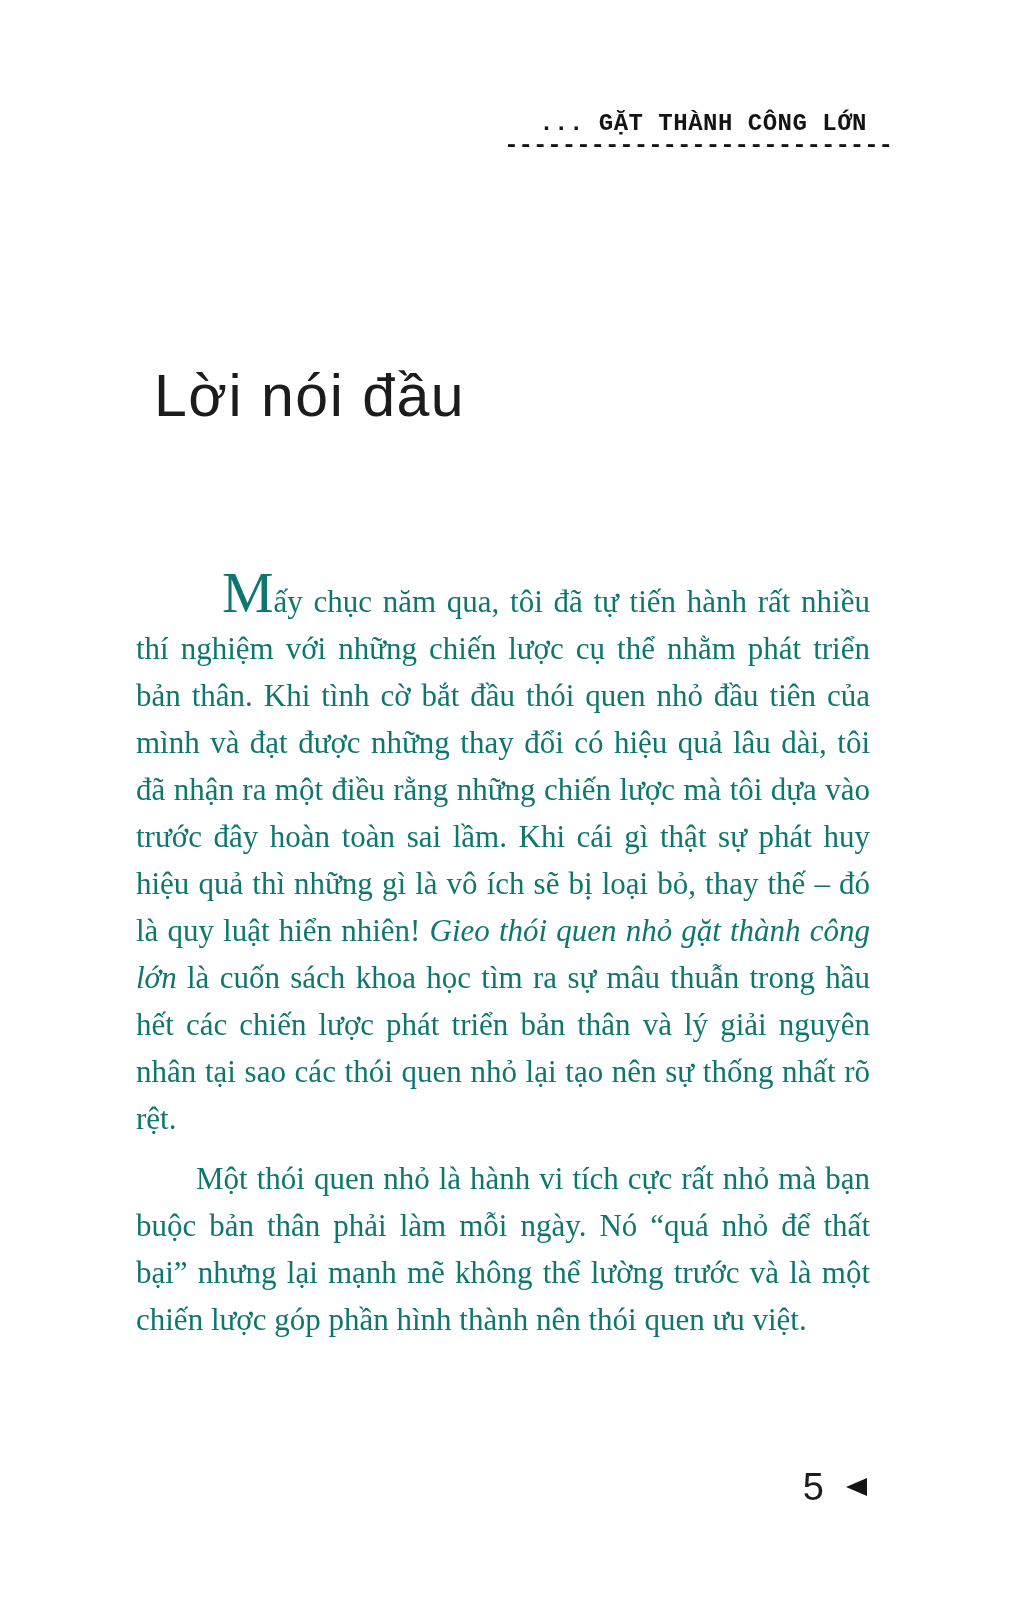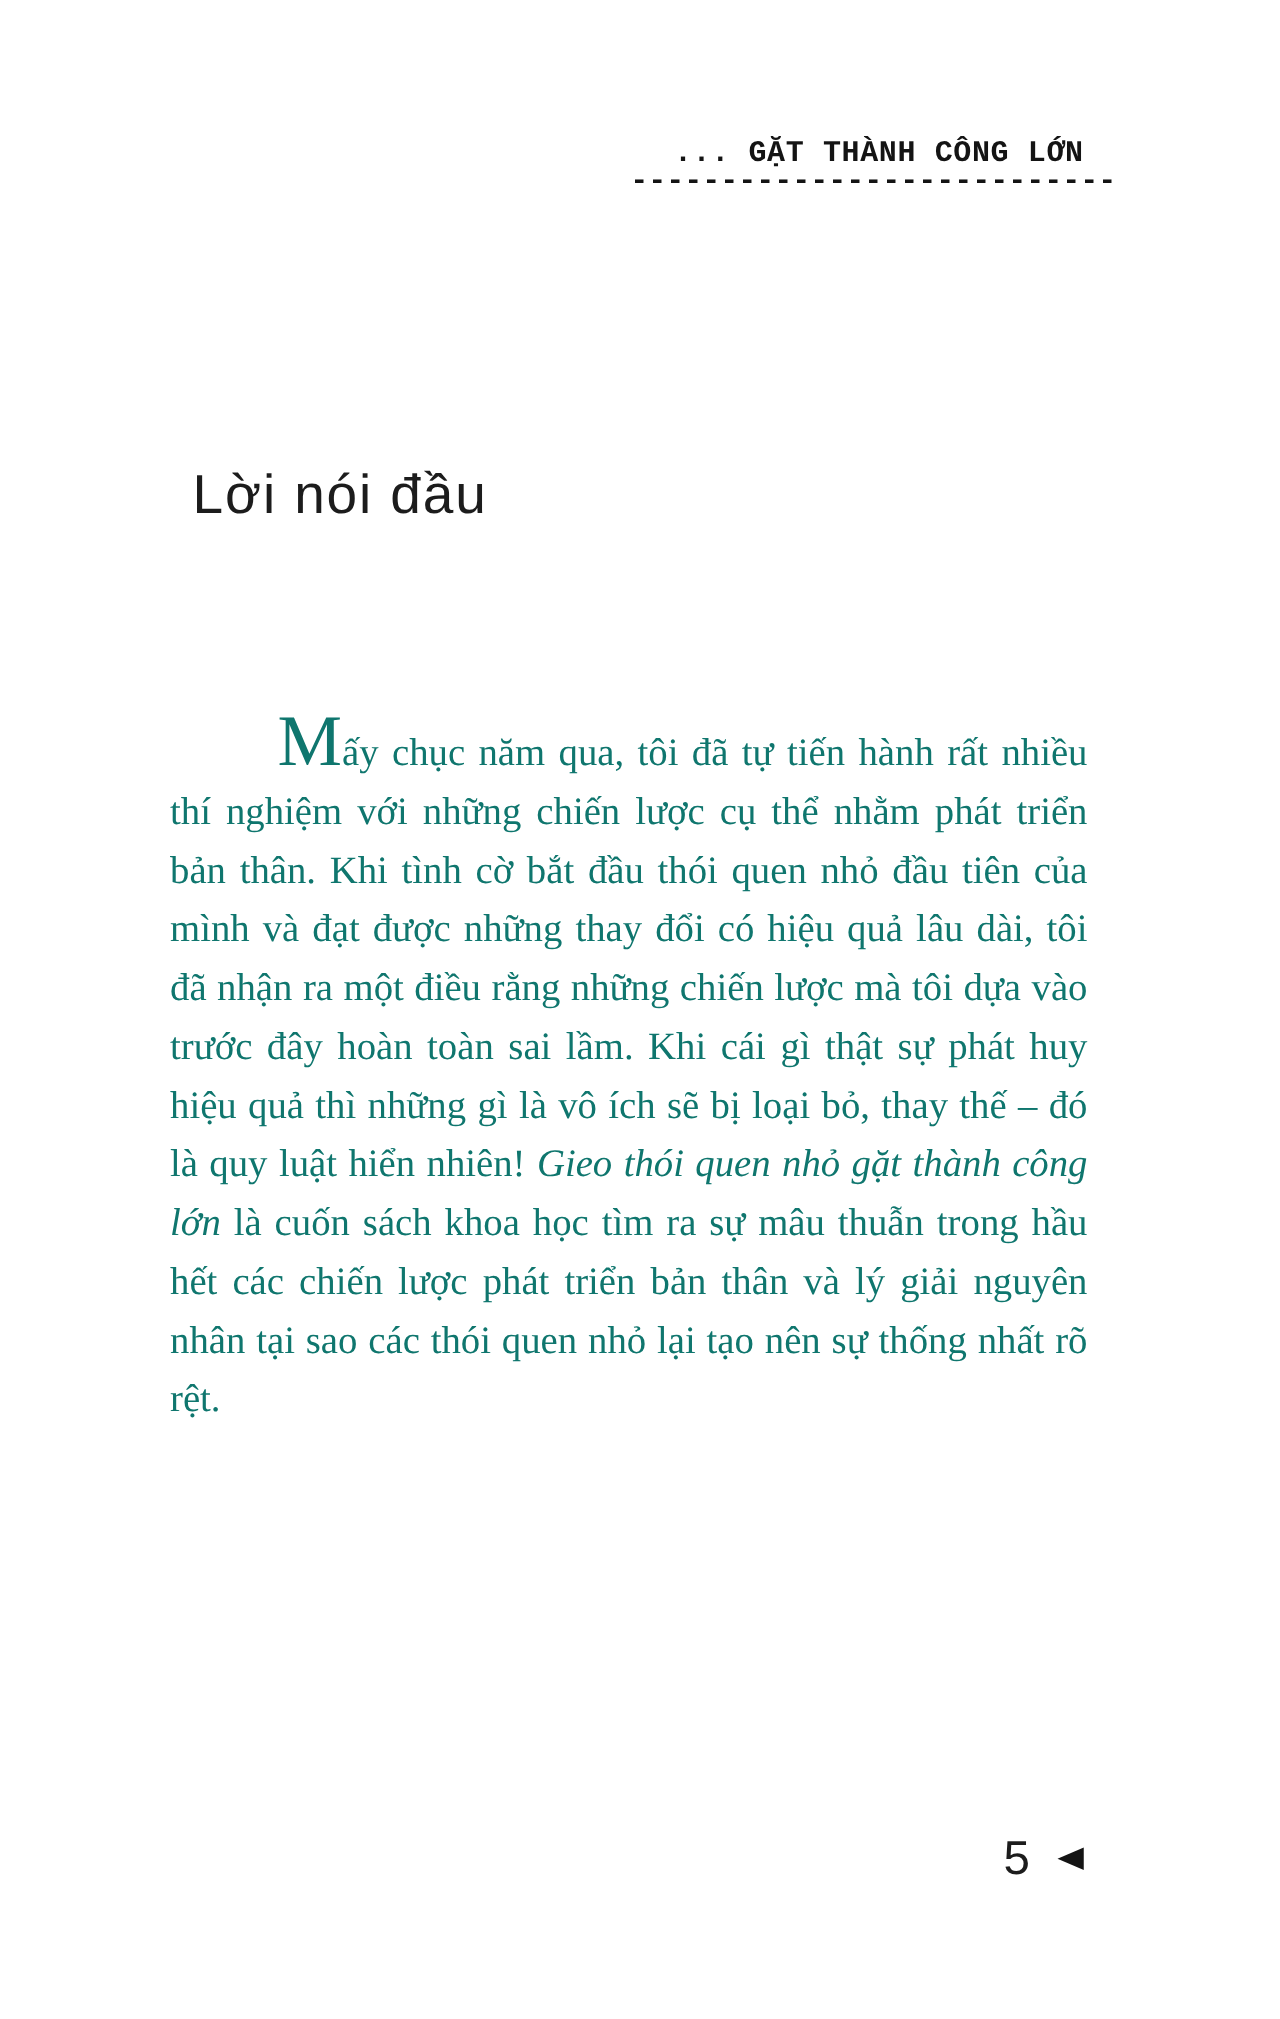--- a/index.html
+++ b/index.html
@@ -45,21 +45,21 @@
   }
 
   
   .chapter-title {
     position: absolute;
     top: 362px;
     left: 154px;
     margin: 0;
     font-family: "Liberation Sans", sans-serif;
     font-weight: 300;
-    font-size: 44px;
+    font-size: 59px;
     line-height: 68px;
     letter-spacing: 1.5px;
     color: #1c1c1c;
     text-align: center;
   }
 
   
   .body-text {
     position: absolute;
     top: 578px;
@@ -121,20 +121,21 @@
   <div class="running-header">
     <div class="running-header-title">... GẶT THÀNH CÔNG LỚN</div>
     <div class="header-dashes">---------------------------</div>
   </div>
 
   <h1 class="chapter-title">Lời nói đầu</h1>
 
   <main class="body-text">
 
   <p class="para"><span class="raised-cap">M</span><span>ấy chục năm qua, tôi đã tự tiến hành rất nhiều thí nghiệm với những chiến lược cụ thể nhằm phát triển bản thân. Khi tình cờ bắt đầu thói quen nhỏ đầu tiên của mình và đạt được những thay đổi có hiệu quả lâu dài, tôi đã nhận ra một điều rằng những chiến lược mà tôi dựa vào trước đây hoàn toàn sai lầm. Khi cái gì thật sự phát huy hiệu quả thì những gì là vô ích sẽ bị loại bỏ, thay thế – đó là quy luật hiển nhiên! </span><em>Gieo thói quen nhỏ gặt thành công lớn</em><span> là cuốn sách khoa học tìm ra sự mâu thuẫn trong hầu hết các chiến lược phát triển bản thân và lý giải nguyên nhân tại sao các thói quen nhỏ lại tạo nên sự thống nhất rõ rệt.</span></p>
+      <p class="para"><span>Một thói quen nhỏ là hành vi tích cực rất nhỏ mà bạn buộc bản thân phải làm mỗi ngày. Nó “quá nhỏ để thất bại” nhưng lại mạnh mẽ không thể lường trước và là một chiến lược góp phần hình thành nên thói quen ưu việt.</span></p>
     </main>
 
   <div class="page-footer">
     <span class="page-number">5</span>
     <span class="left-triangle"></span>
   </div>
 
 </div>
 
 </body></html>

